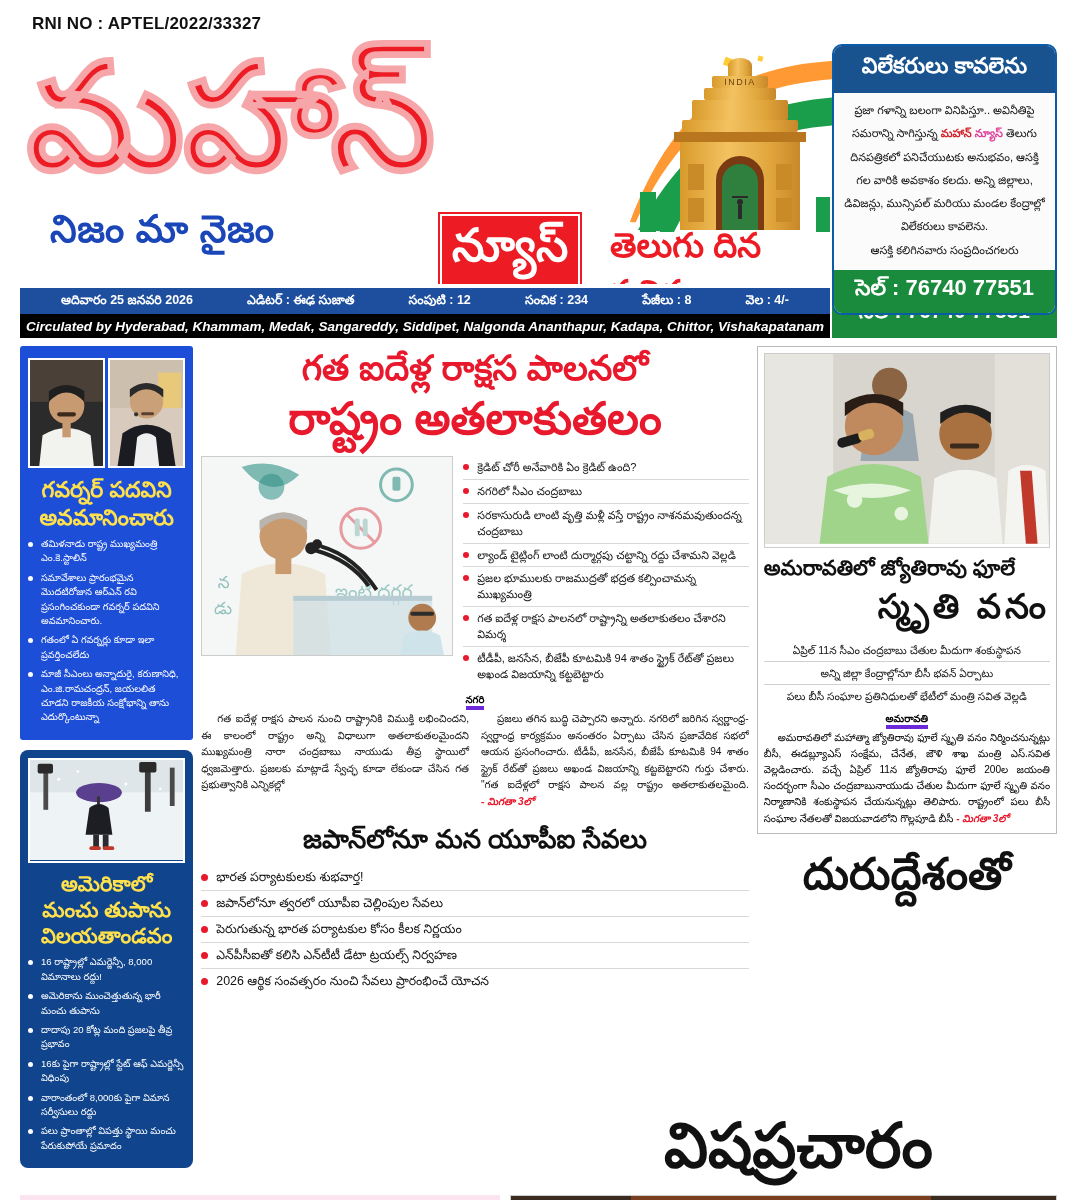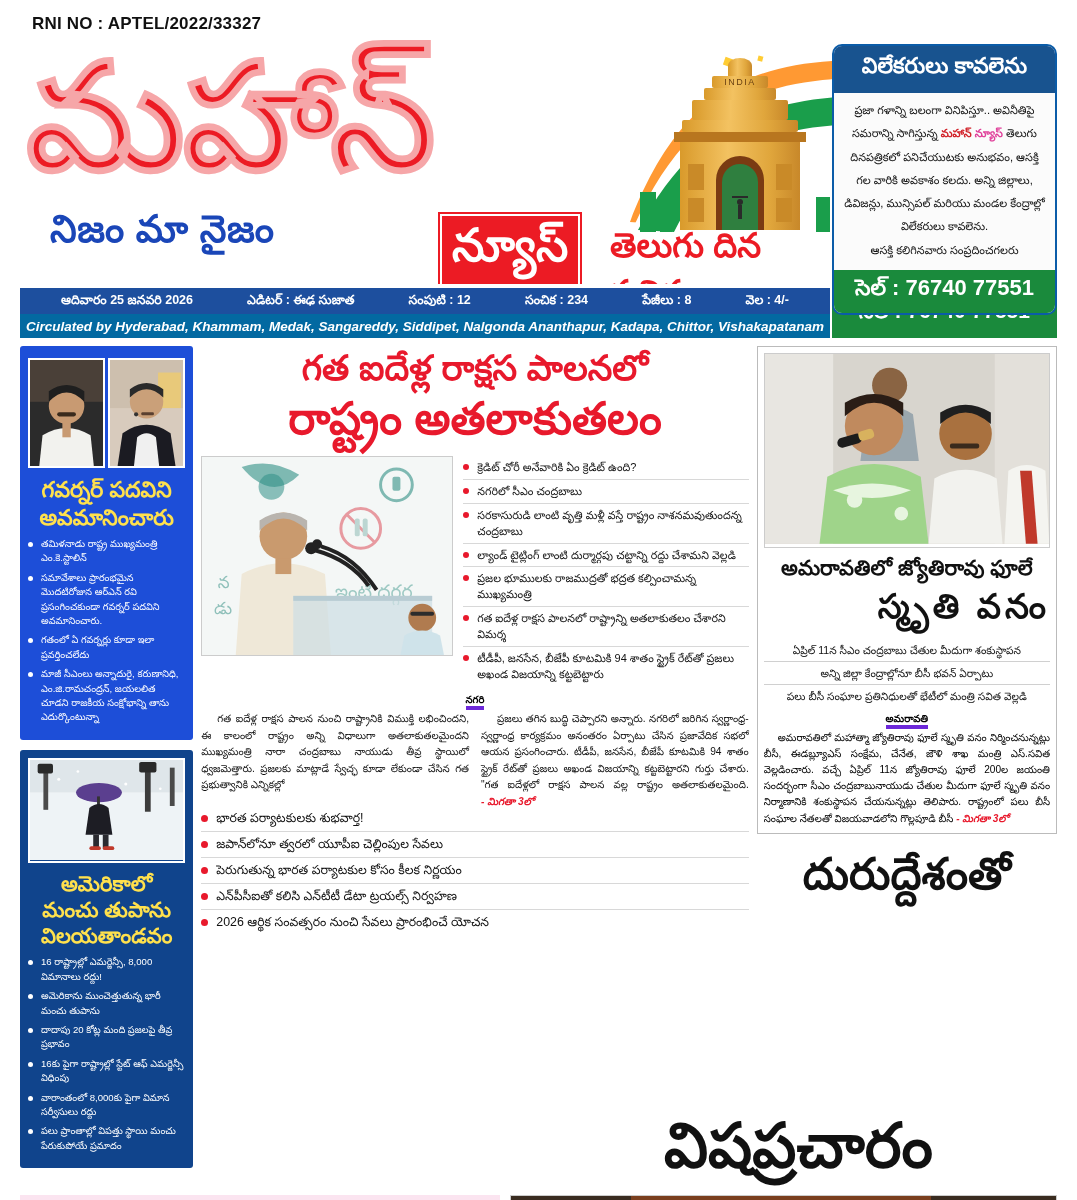--- a/index.html
+++ b/index.html
@@ -76,21 +76,21 @@
 
   
   .infobar-wrap { display:flex; margin-top:4px; }
   .infobar-left { flex:1; }
   .infobar {
     background:#1d4f9e; color:#fff; height:26px;
     display:flex; align-items:center; justify-content:space-around;
     font-size:12.5px; font-weight:bold; padding: 0 14px;
   }
   .circbar {
-    background:#0369a1; color:#fff; height:24px;
+    background:#000000; color:#fff; height:24px;
     display:flex; align-items:center; justify-content:center;
     font-size:13.5px; font-style:italic; font-weight:600;
   }
   .phonebar {
     width: 225px; background:#1a8a3c; color:#fff;
     display:flex; align-items:center; justify-content:center;
     font-size: 21px; font-weight:bold; margin-left: 2px;
   }
 
   
@@ -114,21 +114,21 @@
     position:relative; padding-left:13px; margin-bottom:5px;
     font-size:9.6px; line-height:1.5; color:#fff;
   }
   .bullets li::before {
     content:""; position:absolute; left:0; top:5px;
     width:5px; height:5px; border-radius:50%; background:#fff;
   }
 
   
   .boxblue {
-    background:#10448c; border-radius:3px; padding:8px 8px 10px; margin-top:10px;
+    background:#10448c; border-radius:8px; padding:8px 8px 10px; margin-top:10px;
   }
   .boxblue .snowphoto { height:105px; border:2px solid #fff; overflow:hidden; position:relative; }
   .ttl-blue {
     color:#ffe14d; font-size:21px; font-weight:bold; line-height:1.25;
     text-align:center; margin:8px 0 6px;
   }
 
   
   .head1 {
     text-align:center; color:#e8192c; font-weight:bold;
@@ -172,21 +172,21 @@
   }
   .bullets-red2 li:last-child { border-bottom:none; }
   .bullets-red2 li::before {
     content:""; position:absolute; left:0; top:5px;
     width:7px; height:7px; border-radius:50%; background:#e8192c;
   }
 
   
   .rbox { border:1px solid #bbb; padding:6px; }
   .rphoto { height:195px; border:1px solid #ccc; overflow:hidden; position:relative; }
-  .rhead1 { text-align:center; font-size:21px; font-weight:bold; margin-top:8px; color:#111; }
+  .rhead1 { text-align:left; font-size:21px; font-weight:bold; margin-top:8px; color:#111; }
   .rhead2 { text-align:right; font-size:34px; font-weight:bold; letter-spacing:4px; margin:2px 0 8px; color:#111; }
   .rbul { list-style:none; margin-bottom:6px; }
   .rbul li {
     font-size:10.6px; line-height:1.6; padding-bottom:2px; margin-bottom:3px;
     border-bottom:1px solid #d0d0d0; text-align:center; color:#111;
   }
   .rbul li:last-child { border-bottom:none;text-align:center; }
 
   
   .bighead-wrap { margin-top:16px; }
@@ -447,20 +447,21 @@
       <div class="dateline"><span>నగరి</span></div>
 
       <div class="body2col">
         <p style="flex:1">గత ఐదేళ్ల రాక్షస పాలన నుంచి రాష్ట్రానికి విముక్తి లభించిందని, ఈ కాలంలో రాష్ట్రం అన్ని విధాలుగా అతలాకుతలమైందని ముఖ్యమంత్రి నారా చంద్రబాబు నాయుడు తీవ్ర స్థాయిలో ధ్వజమెత్తారు. ప్రజలకు మాట్లాడే స్వేచ్ఛ కూడా లేకుండా చేసిన గత ప్రభుత్వానికి ఎన్నికల్లో</p>
         <p style="flex:1">
           <span>ప్రజలు తగిన బుద్ధి చెప్పారని అన్నారు. నగరిలో జరిగిన స్వర్ణాంధ్ర-స్వర్ణాంధ్ర కార్యక్రమం అనంతరం ఏర్పాటు చేసిన ప్రజావేదిక సభలో ఆయన ప్రసంగించారు. టీడీపీ, జనసేన, బీజేపీ కూటమికి 94 శాతం స్ట్రైక్ రేట్‌తో ప్రజలు అఖండ విజయాన్ని కట్టబెట్టారని గుర్తు చేశారు. "గత ఐదేళ్లలో రాక్షస పాలన వల్ల రాష్ట్రం అతలాకుతలమైంది.</span>
           <span class="contd">- మిగతా 3లో</span>
         </p>
       </div>
 
+      <div class="sect-head">జపాన్‌లోనూ మన యూపీఐ సేవలు</div>
       <ul class="bullets-red2">
         <li>భారత పర్యాటకులకు శుభవార్త!</li>
         <li>జపాన్‌లోనూ త్వరలో యూపీఐ చెల్లింపుల సేవలు</li>
         <li>పెరుగుతున్న భారత పర్యాటకుల కోసం కీలక నిర్ణయం</li>
         <li>ఎన్‌పీసీఐతో కలిసి ఎన్‌టీటీ డేటా ట్రయల్స్ నిర్వహణ</li>
         <li>2026 ఆర్థిక సంవత్సరం నుంచి సేవలు ప్రారంభించే యోచన</li>
       </ul>
     </div>
 
     <div class="col-right">

